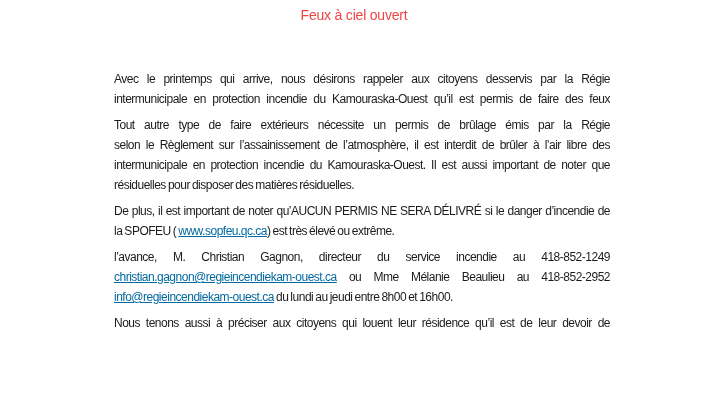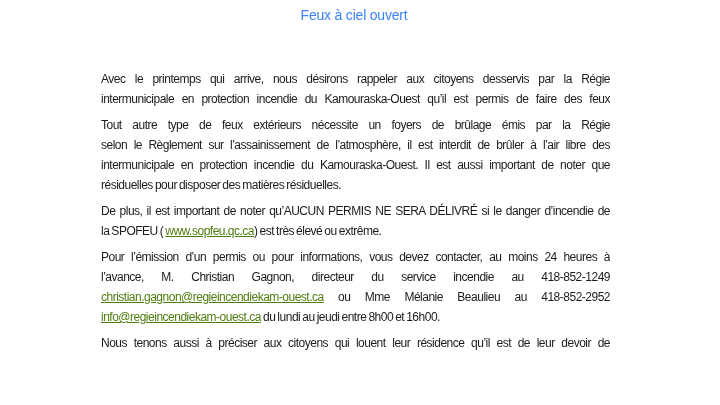--- a/index.html
+++ b/index.html
@@ -21,34 +21,34 @@
     background: #ffffff;
   }
   .doc-title {
     position: absolute;
     top: 7px;
     left: 98px;
     width: 512px;
     text-align: center;
     font-size: 14px;
     letter-spacing: -0.2px;
-    color: #3b82f6;
+    color: #ef4444;
   }
   .doc-content {
     position: absolute;
     top: 69px;
     left: 98px;
     width: 512px;
     font-size: 12px;
     letter-spacing: -0.5px;
     word-spacing: -0.8px;
     line-height: 20px;
   }
   .para {
-    margin: 0 0 6px 3px;
+    margin: 0 0 6px 16px;
     padding: 0;
   }
   .line {
     display: block;
     height: 20px;
     overflow: hidden;
     text-align: justify;
   }
   
   .line::after {
@@ -57,47 +57,46 @@
     width: 100%;
     height: 0;
   }
   .line.nojust {
     text-align: left;
   }
   .line.nojust::after {
     content: none;
   }
   .link {
-    color: #4d7c0f;
+    color: #0369a1;
     text-decoration: underline;
     cursor: pointer;
   }
 </style>
 </head>
 <body>
 
 <div class="page">
   <div class="doc-title">Feux à ciel ouvert</div>
   <div class="doc-content">
       <p class="para">
         <span class="line"><span>Avec le printemps qui arrive, nous désirons rappeler aux citoyens desservis par la Régie</span></span>
         <span class="line"><span>intermunicipale en protection incendie du Kamouraska-Ouest qu’il est permis de faire des feux</span></span>
       </p>
       <p class="para">
-        <span class="line"><span>Tout autre type de feux extérieurs nécessite un foyers de brûlage émis par la Régie</span></span>
+        <span class="line"><span>Tout autre type de faire extérieurs nécessite un permis de brûlage émis par la Régie</span></span>
         <span class="line"><span>selon le Règlement sur l’assainissement de l’atmosphère, il est interdit de brûler à l’air libre des</span></span>
         <span class="line"><span>intermunicipale en protection incendie du Kamouraska-Ouest. Il est aussi important de noter que</span></span>
         <span class="line nojust"><span>résiduelles pour disposer des matières résiduelles.</span></span>
       </p>
       <p class="para">
         <span class="line"><span>De plus, il est important de noter qu’AUCUN PERMIS NE SERA DÉLIVRÉ si le danger d’incendie de</span></span>
         <span class="line nojust"><span>la SPOFEU ( </span><a class="link">www.sopfeu.qc.ca</a><span>) est très élevé ou extrême.</span></span>
       </p>
       <p class="para">
-        <span class="line"><span>Pour l’émission d’un permis ou pour informations, vous devez contacter, au moins 24 heures à</span></span>
         <span class="line"><span>l’avance, M. Christian Gagnon, directeur du service incendie au 418-852-1249</span></span>
         <span class="line"><a class="link">christian.gagnon@regieincendiekam-ouest.ca</a><span> ou Mme Mélanie Beaulieu au 418-852-2952</span></span>
         <span class="line nojust"><a class="link">info@regieincendiekam-ouest.ca</a><span> du lundi au jeudi entre 8h00 et 16h00.</span></span>
       </p>
       <p class="para">
         <span class="line"><span>Nous tenons aussi à préciser aux citoyens qui louent leur résidence qu’il est de leur devoir de</span></span>
       </p>
     </div>
 </div>
 

